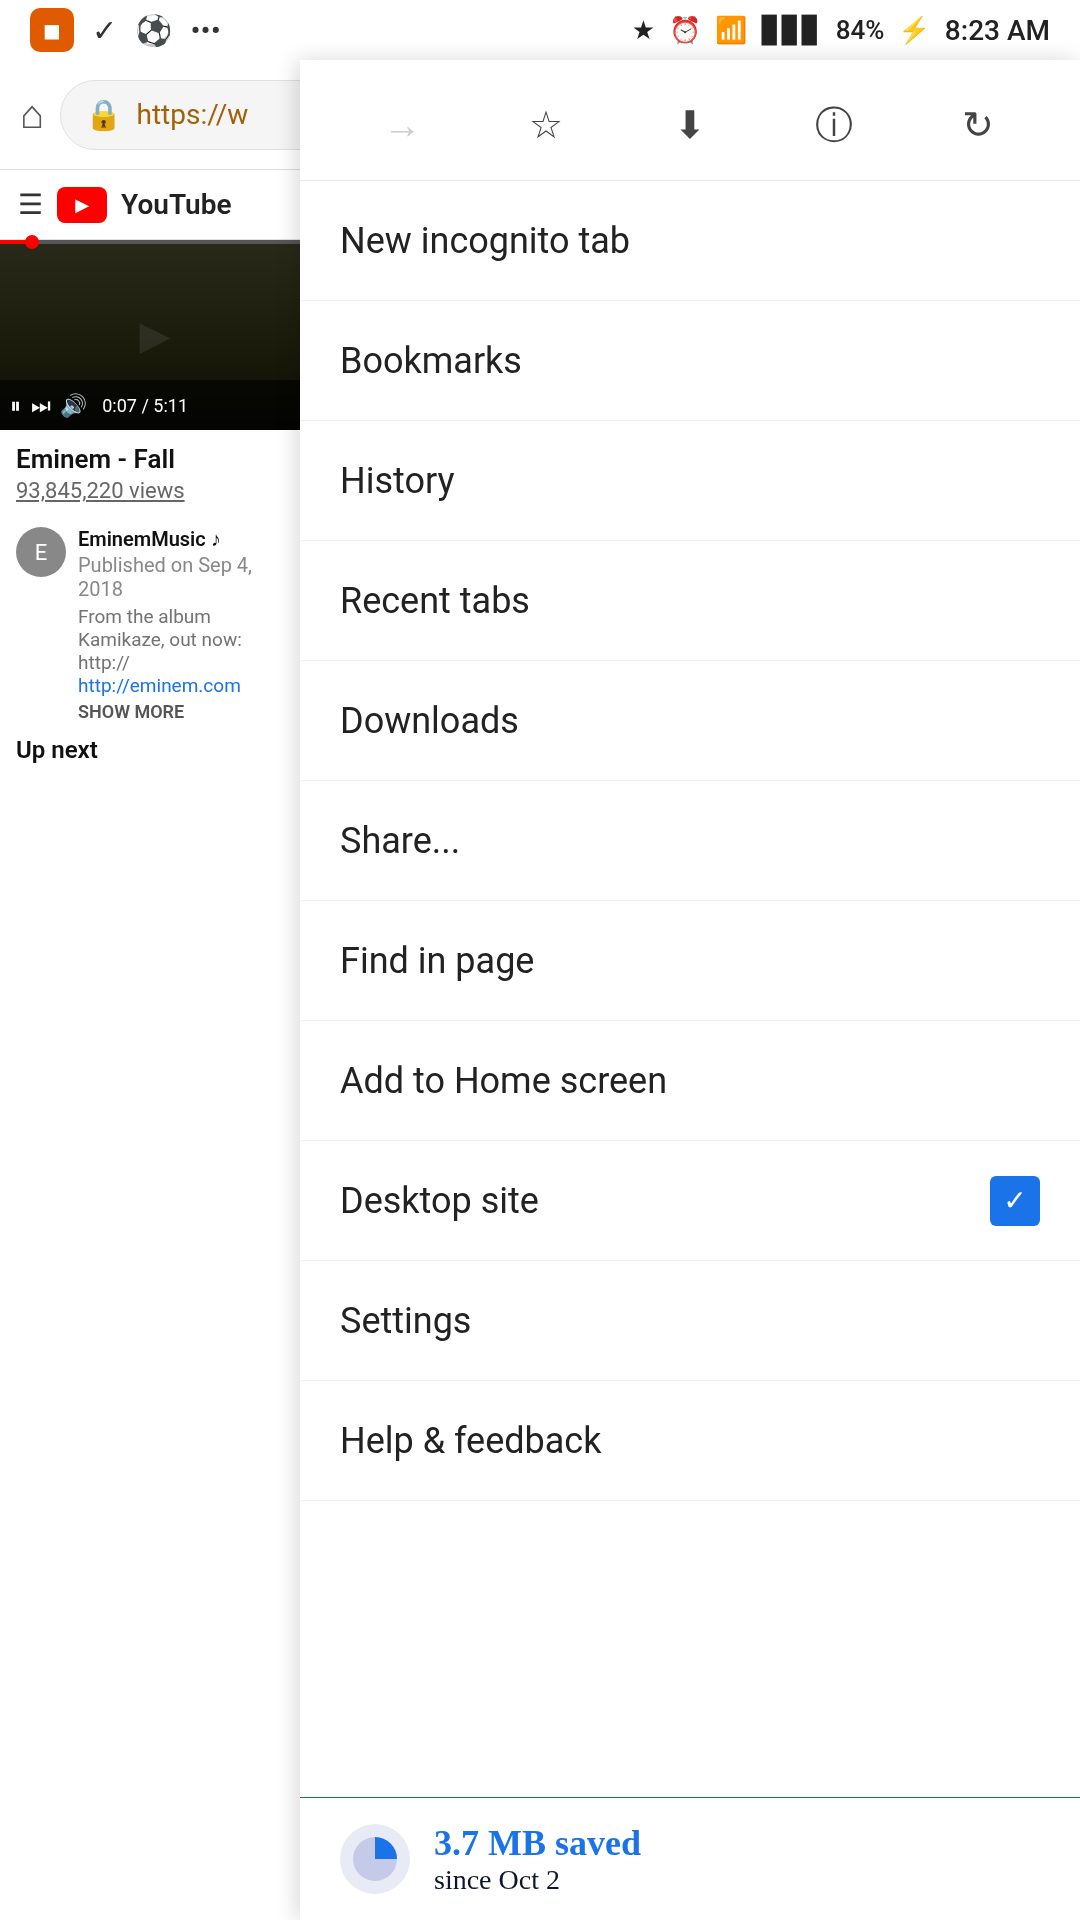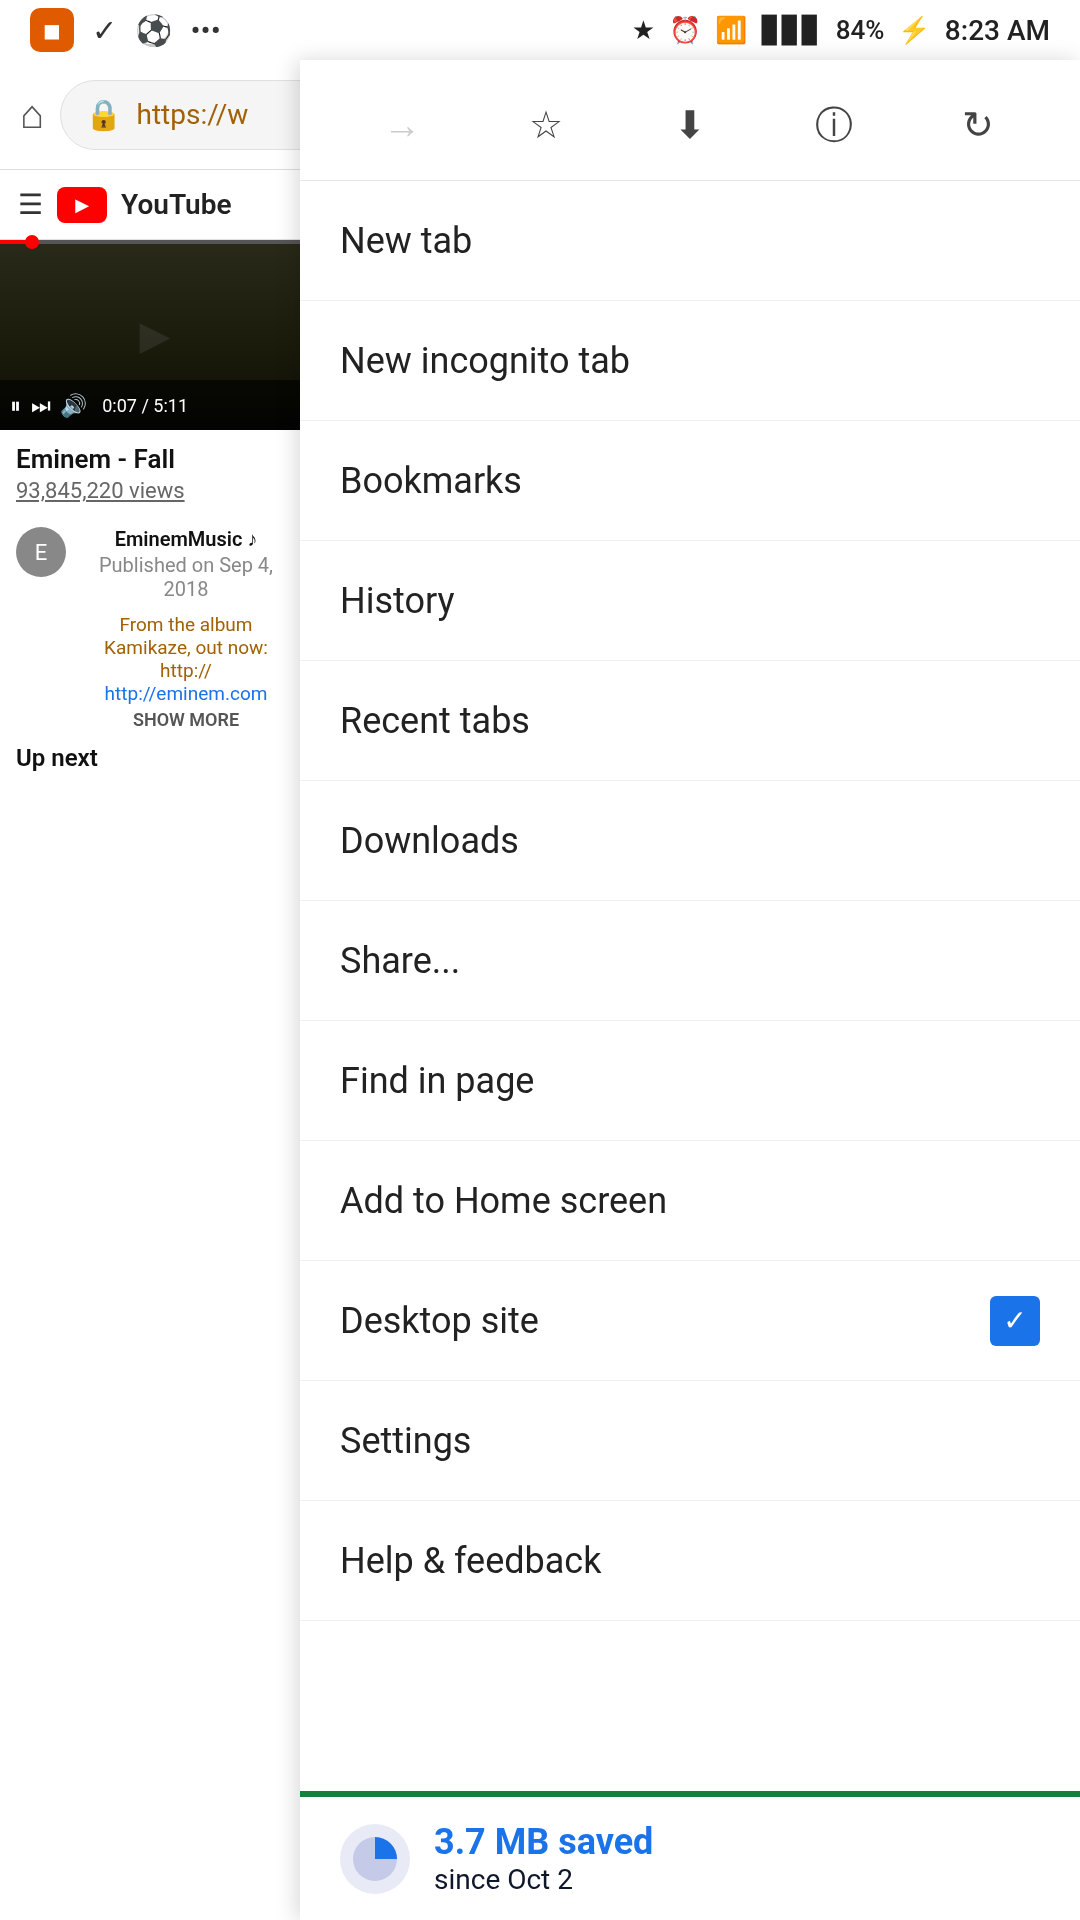--- a/index.html
+++ b/index.html
@@ -198,34 +198,33 @@
       flex-shrink: 0;
       overflow: hidden;
       display: flex;
       align-items: center;
       justify-content: center;
       font-size: 22px;
       color: #fff;
     }
     .channel-info {
       font-size: 20px;
-      text-align: center;
     }
     .channel-name {
       font-weight: 600;
       color: #111;
     }
     .channel-date {
       color: #888;
       margin-top: 2px;
     }
     .channel-desc {
       font-size: 19px;
-      color: #a16207;
-      margin-top: 12px;
+      color: #737373;
+      margin-top: 4px;
     }
     .link-text {
       color: #1a73e8;
     }
     .show-more {
       font-size: 18px;
       font-weight: 600;
       color: #555;
       margin-top: 4px;
     }
@@ -303,22 +302,23 @@
       color: white;
       font-size: 28px;
     }
 
     
     .dropdown-footer {
       padding: 24px 40px;
       display: flex;
       align-items: center;
       gap: 24px;
-      border-top: 6px solid #15803d;
+      border-top: 1px solid #15803d;
       background: #fff;
+      font-family: Liberation Serif, serif;
     }
     .savings-icon {
       width: 70px;
       height: 70px;
       border-radius: 50%;
       background: #e8eaf6;
       display: flex;
       align-items: center;
       justify-content: center;
       overflow: hidden;
@@ -432,23 +432,20 @@
     <div class="toolbar-icon-btn">
       <span>ⓘ</span>
     </div>
     <div class="toolbar-icon-btn">
       <span>↻</span>
     </div>
   </div>
 
   <div class="menu-list">
 
-  <div class="menu-item">
-        <span class="menu-item-label">New tab</span>
-      </div>
       <div class="menu-item">
         <span class="menu-item-label">New incognito tab</span>
       </div>
       <div class="menu-item">
         <span class="menu-item-label">Bookmarks</span>
       </div>
       <div class="menu-item">
         <span class="menu-item-label">History</span>
       </div>
       <div class="menu-item">

